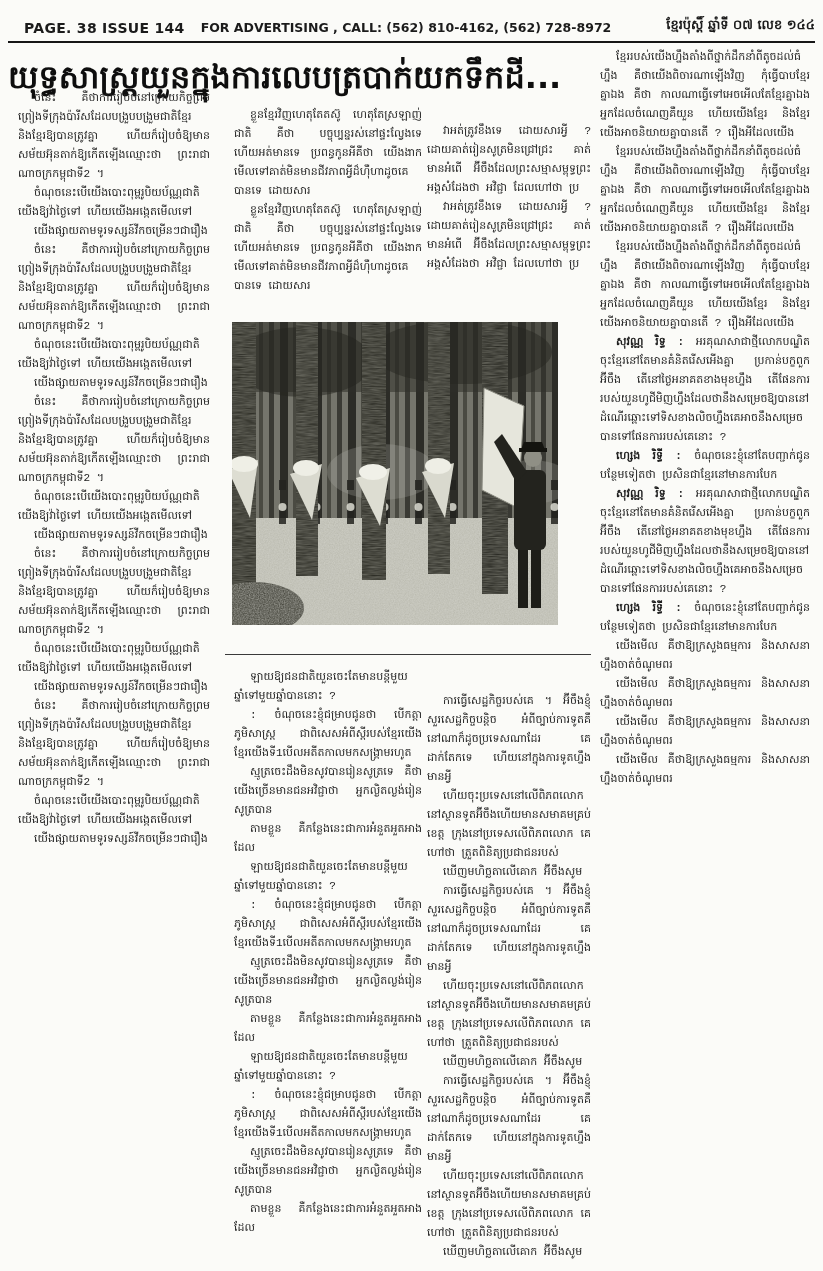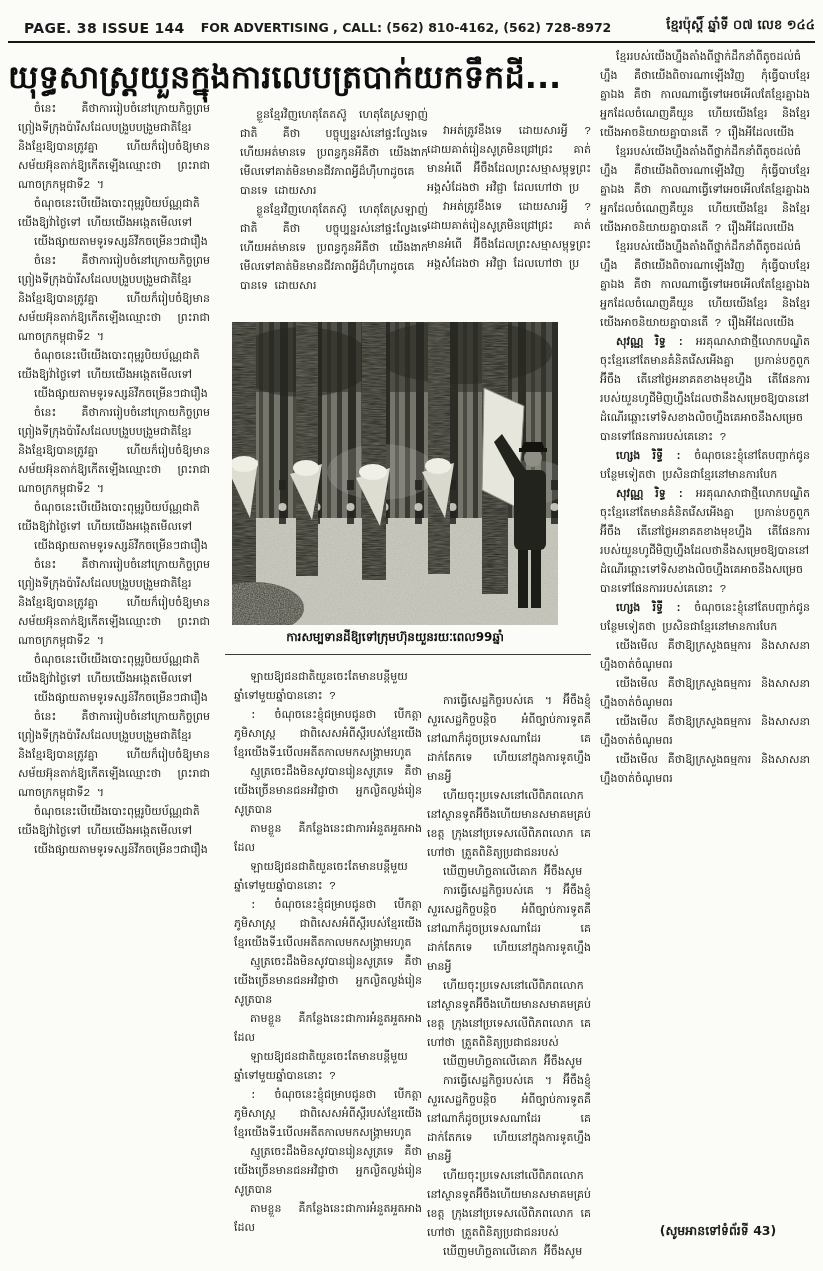--- a/index.html
+++ b/index.html
@@ -24,22 +24,22 @@
     text-align:left;white-space:nowrap;overflow:hidden;line-height:54px;
   }
   
   .col{
     position:absolute;
     font-size:11px;line-height:19px;
     text-align:justify;overflow:hidden;color:#202020;font-family:Liberation Mono, monospace;
   }
   .col p{margin:0;text-indent:16px;}
   .speaker{font-weight:bold;}
-  .colA{left:18px;top:100px;width:192px;height:1148px;}
-  .colB-top{left:240px;top:106px;width:188px;height:214px;}
+  .colA{left:18px;top:89px;width:192px;height:1148px;}
+  .colB-top{left:234px;top:106px;width:188px;height:214px;}
   .colC-top{left:427px;top:122px;width:164px;height:214px;}
   .colB-bot{left:234px;top:668px;width:188px;height:586px;}
   .colC-bot{left:427px;top:692px;width:164px;height:586px;}
   .colD{left:600px;top:48px;width:210px;height:1206px;}
   
   .photo{position:absolute;left:232px;top:322px;width:326px;height:303px;overflow:hidden;background:#8d8d84;}
   .caption{position:absolute;left:225px;top:629px;width:340px;text-align:center;font-size:12px;font-weight:bold;color:#111;}
   .caption-rule{position:absolute;left:225px;top:654px;width:366px;height:1px;background:#3a3a3a;}
   
   .continuation{
@@ -162,21 +162,20 @@
         <path d="M284,160 L262,120 L270,112 L295,150 Z" fill="#23231e"></path>
         <circle cx="301" cy="136" r="9" fill="#8f8f85"></circle>
         <path d="M289,128 h24 l-3,-8 h-18 Z" fill="#14140f"></path>
         <rect x="287" y="126" width="28" height="4" fill="#14140f"></rect>
       </g>
 
       <ellipse cx="22" cy="286" rx="50" ry="26" fill="#3c3c33"></ellipse>
       <ellipse cx="22" cy="286" rx="50" ry="26" fill="#666" filter="url(#grass)" opacity="0.6"></ellipse>
     </svg>
   </div>
-  <div class="caption">ការសម្បទានដីឱ្យទៅក្រុមហ៊ុនយួនរយៈពេល99ឆ្នាំ</div>
   <div class="caption-rule"></div>
 
   <div class="col colB-bot">
 
   <p>ឡាយឱ្យជនជាតិយួនចេះតែមានបន្តីមួយឆ្នាំទៅមួយឆ្នាំបាននោះ ?</p>
       <p>: ចំណុចនេះខ្ញុំជម្រាបជូនថា បើកត្តាភូមិសាស្ត្រ ជាពិសេសអំពីស្តីរបស់ខ្មែរយើង ខ្មែរយើងទី1បើលអតីតកាលមកសង្គ្រាមរហូត</p>
       <p>ស្មូត្រចេះដឹងមិនសូវបានរៀនសូត្រទេ គឺថាយើងច្រើនមានជនអវិជ្ជាថា អ្នកល្ងិតល្ងង់រៀនសូត្របាន</p>
       <p>តាមខ្លួន គឺកន្លែងនេះជាការអំនួតអួតអាងដែល</p>
       <p>ឡាយឱ្យជនជាតិយួនចេះតែមានបន្តីមួយឆ្នាំទៅមួយឆ្នាំបាននោះ ?</p>
       <p>: ចំណុចនេះខ្ញុំជម្រាបជូនថា បើកត្តាភូមិសាស្ត្រ ជាពិសេសអំពីស្តីរបស់ខ្មែរយើង ខ្មែរយើងទី1បើលអតីតកាលមកសង្គ្រាមរហូត</p>
@@ -220,15 +219,14 @@
       </div>
     <div>
 
     <p>យើងមើល គឺថាឱ្យក្រសួងធម្មការ និងសាសនាហ្នឹងចាត់ចំណូមពរ</p>
         <p>យើងមើល គឺថាឱ្យក្រសួងធម្មការ និងសាសនាហ្នឹងចាត់ចំណូមពរ</p>
         <p>យើងមើល គឺថាឱ្យក្រសួងធម្មការ និងសាសនាហ្នឹងចាត់ចំណូមពរ</p>
         <p>យើងមើល គឺថាឱ្យក្រសួងធម្មការ និងសាសនាហ្នឹងចាត់ចំណូមពរ</p>
       </div>
   </div>
 
-  <div class="continuation">(សូមអានទៅទំព័រទី 43)</div>
 
 </div>
 
 </body></html>

